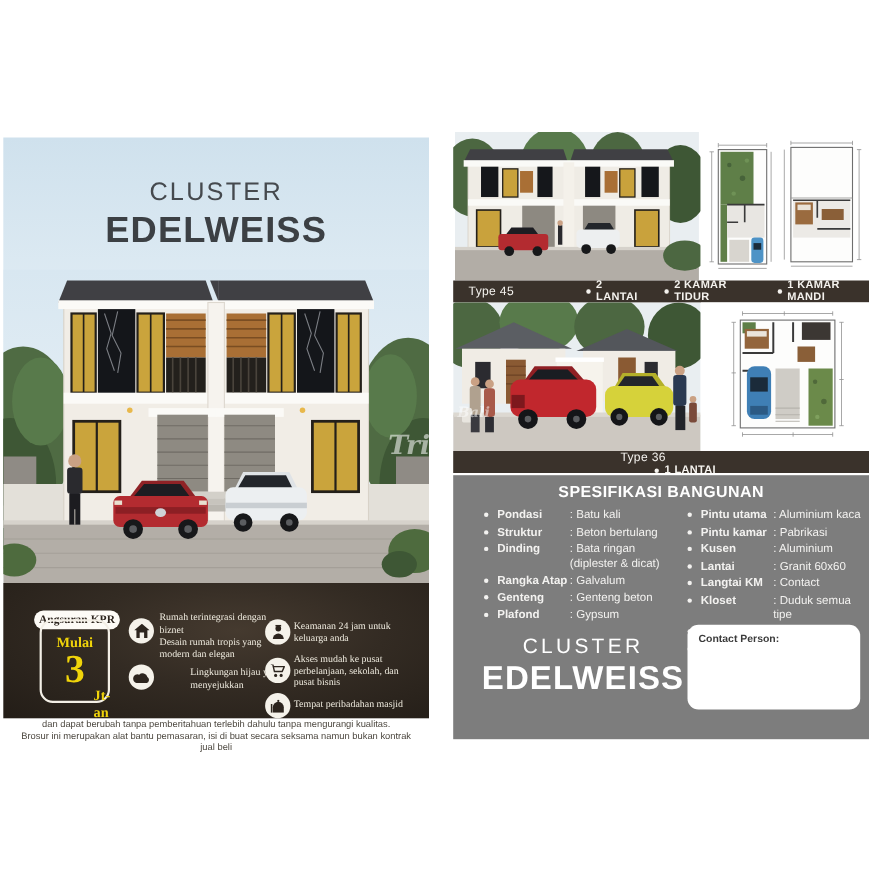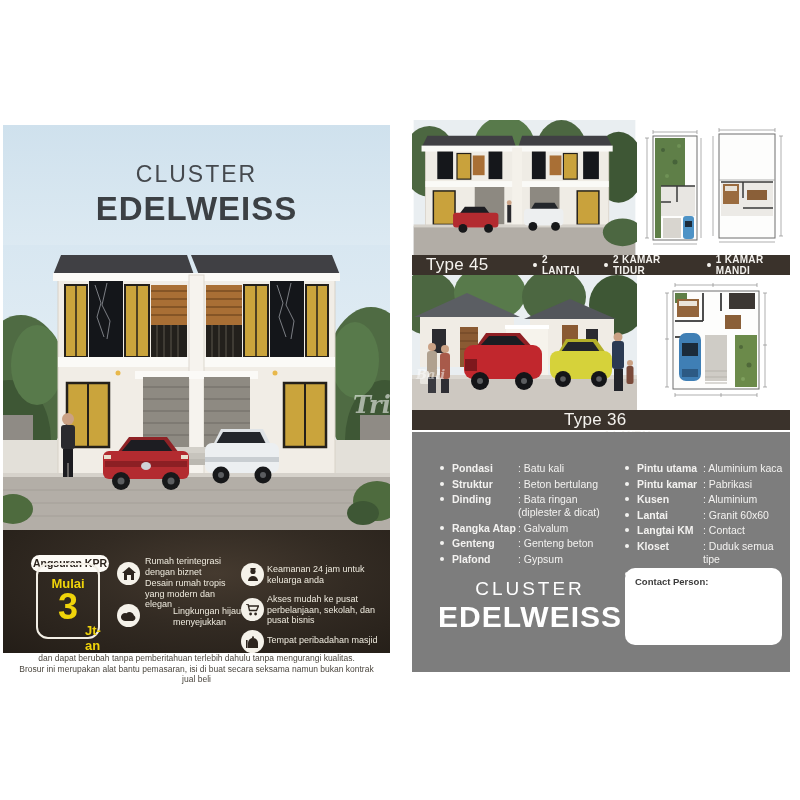--- a/index.html
+++ b/index.html
@@ -11,21 +11,21 @@
   #left-page { left:3px; top:125px; width:387px; height:560px; background:#ffffff; }
   #left-sky { left:0; top:0; width:387px; height:405px;
     background:linear-gradient(180deg,#cfe1ed 0%,#e3eef5 45%,#f0f6f9 100%); }
   #left-title { left:0; top:36px; width:387px; text-align:center; color:#41454a; }
   #left-title .t1 { font-size:23px; letter-spacing:2px; color:#45494e; }
   #left-title .t2 { font-size:33px; font-weight:bold; letter-spacing:1px; margin-top:2px; color:#3c4044; }
 
   #left-render { left:0; top:120px; width:387px; height:285px; }
 
   #left-dark { left:0; top:405px; width:387px; height:123px;
-    background:radial-gradient(ellipse at 55% 35%, #453a2f 0%, #332b23 45%, #231d17 100%); }
+    background:radial-gradient(ellipse at 55% 35%, #453a2f 0%, #332b23 45%, #231d17 100%);font-family:Liberation Serif, serif; }
   #kpr-pill { left:28px; top:25px; width:78px; height:17px; background:#fdfbf6; border-radius:9px;
     color:#2c241d; font-weight:bold; font-size:10.5px; text-align:center; line-height:17px; }
   #kpr-box { left:33px; top:33px; width:64px; height:76px; border:2px solid #f3efe6; border-radius:12px;
     text-align:center; color:#f0d40a; }
   #kpr-box .p1 { margin-top:11px; font-size:13px; font-weight:bold; }
   #kpr-box .p2 { font-size:36px; font-weight:bold; line-height:32px; }
   #kpr-box .p3 { font-size:13px; font-weight:bold;padding-left:47px; }
 
   .feat-icon { width:23px; height:23px; border-radius:50%; background:#f5f2ea;
     display:flex; align-items:center; justify-content:center; }
@@ -35,21 +35,21 @@
     color:#4c473f; font-size:8.5px; line-height:10.5px; }
 
   
   #right-page { left:412px; top:118px; width:378px; height:554px; background:#ffffff; }
 
   .photo-block { left:0; width:190px; }
   .plans-area { left:225px; width:153px; background:#ffffff; }
 
   .type-bar { left:0; width:378px; height:20px; background:#3a322b; display:flex; align-items:center;
     color:#f4f2ee; padding:0 0 0 14px; }
-  .type-bar .tlabel { font-size:17px; width:88px; letter-spacing:0.3px; }
+  .type-bar .tlabel { font-size:11px; width:88px; letter-spacing:0.3px; }
   .type-bar .tfeat { display:flex; align-items:center; font-size:10px; font-weight:bold; letter-spacing:0.3px; }
   .type-bar .dot { width:4px; height:4px; border-radius:50%; background:#f4f2ee; margin-right:5px; }
   .type-bar .gap1 { margin-left:30px; } .type-bar .gap2 { margin-left:22px; }
 
   #gray-section { left:0; top:314px; width:378px; height:240px; background:#7d7d7d; }
   #spec-title { left:0; top:8px; width:378px; text-align:center; color:#ffffff;
     font-size:14.5px; font-weight:bold; letter-spacing:0.4px; }
   .spec-col { top:30px; color:#f3f2f0; }
   .spec-row { display:flex; margin-bottom:2.5px; }
   .spec-dot { width:4px; height:4px; border-radius:50%; background:#f3f2f0; margin:4px 8px 0 0; flex:none; }
@@ -534,20 +534,21 @@
           <span class="dot"></span>
           <span>2 KAMAR TIDUR</span>
         </span>
       <span class="tfeat gap2">
           <span class="dot"></span>
           <span>1 KAMAR MANDI</span>
         </span>
     </div>
 
     <div id="gray-section" class="abs">
+      <div id="spec-title" class="abs">SPESIFIKASI BANGUNAN</div>
 
       <div id="spec-col1" class="abs spec-col">
         <div class="spec-row">
             <span class="spec-dot"></span>
             <span class="spec-label">Pondasi</span>
             <span class="spec-value">: Batu kali</span>
           </div>
         <div class="spec-row">
             <span class="spec-dot"></span>
             <span class="spec-label">Struktur</span>

